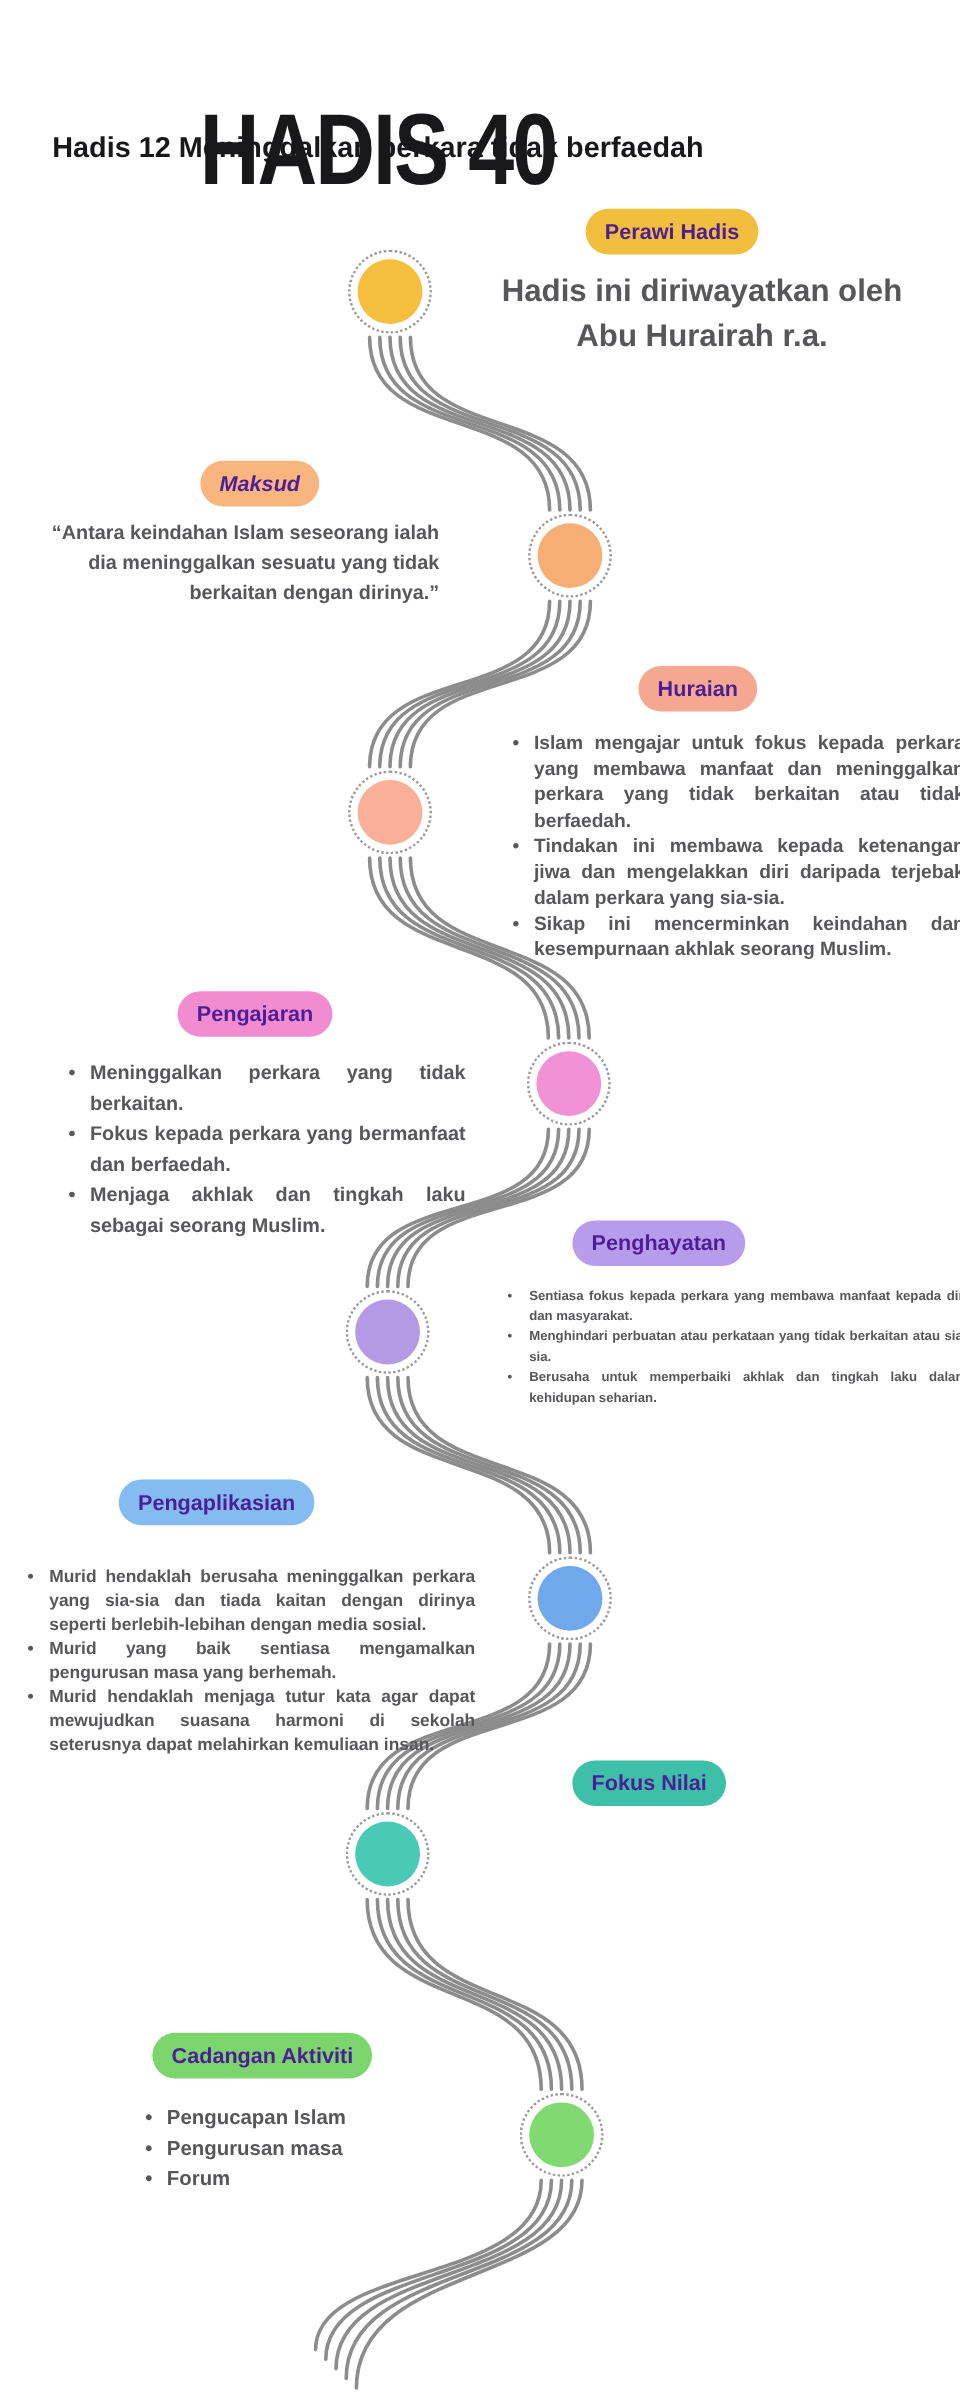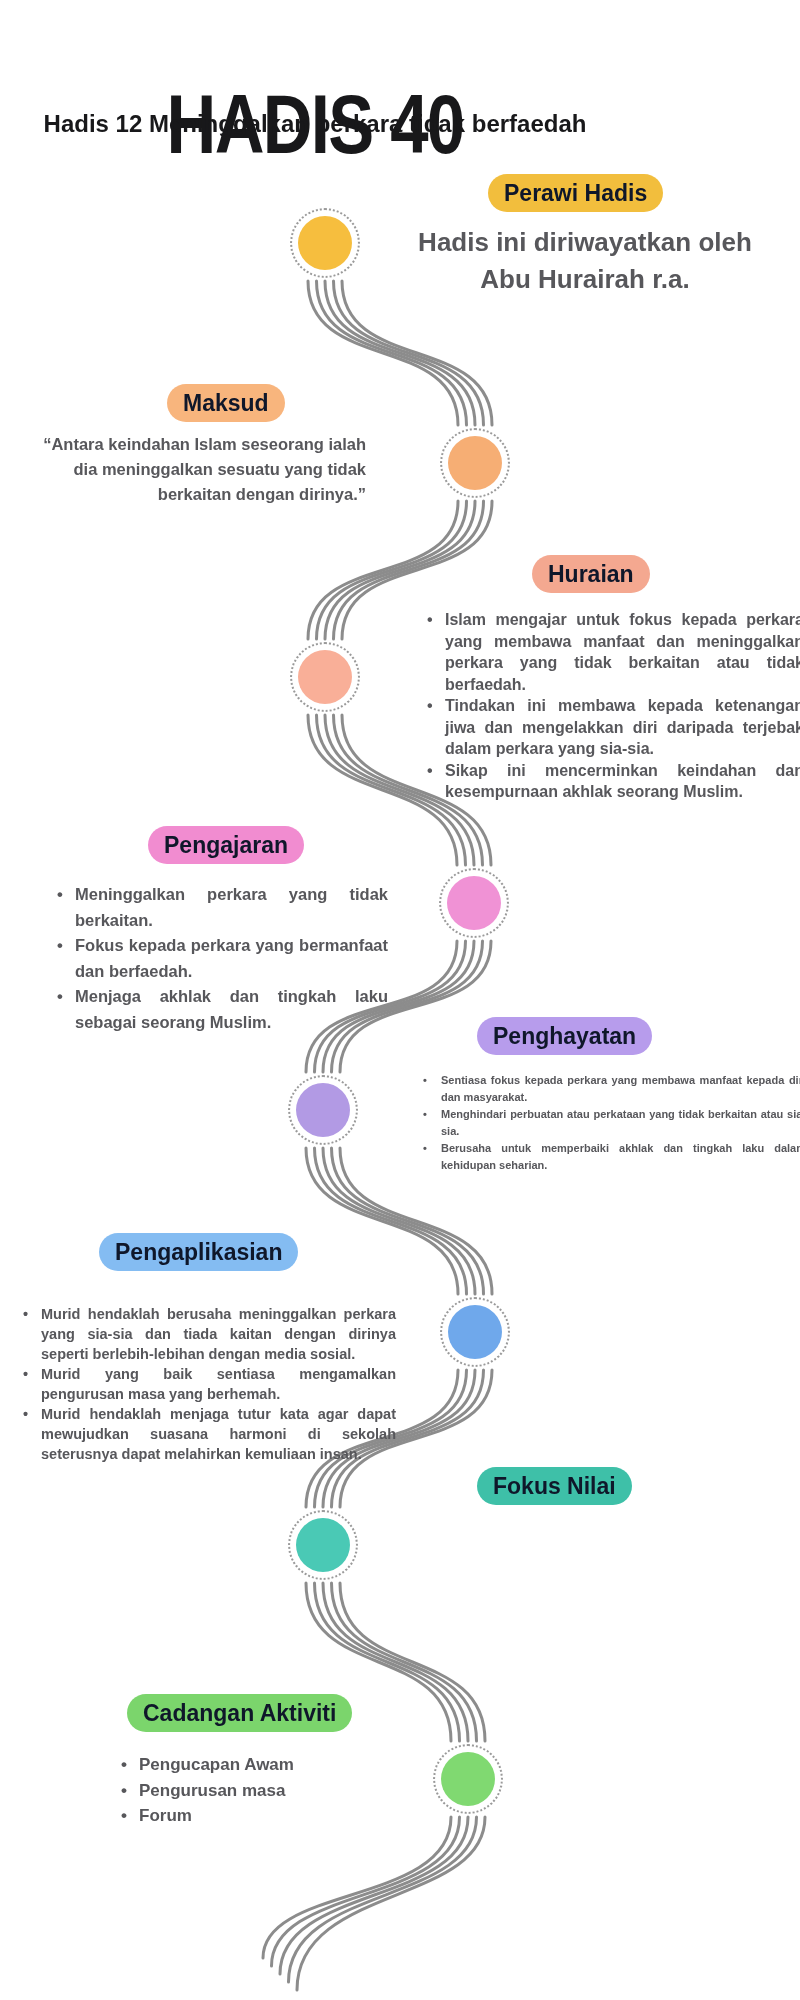--- a/index.html
+++ b/index.html
@@ -22,21 +22,21 @@
     font-size:24px;font-weight:700;line-height:1.3;color:var(--heading,#18181a);z-index:3;
   }
   .node{
     position:absolute;width:66px;height:66px;border:2px dotted var(--ring,#9a9a9a);
     border-radius:50%;display:flex;align-items:center;justify-content:center;
     background:#fff;z-index:2;box-sizing:content-box;
   }
   .node-fill{width:54px;height:54px;border-radius:50%;}
   .badge{
     position:absolute;height:38px;line-height:38px;padding:0 16px;border-radius:19px;
-    font-size:23px;font-weight:800;color:#0f172a;white-space:nowrap;z-index:3;
+    font-size:18px;font-weight:800;color:#4c1d95;white-space:nowrap;z-index:3;
   }
   .graytext{color:var(--gray,#57575b);}
   .narrator{
     position:absolute;left:405px;top:224px;width:360px;text-align:center;
     font-size:26px;line-height:37px;font-weight:600;z-index:3;
   }
   .quote{
     position:absolute;left:30px;top:432px;width:336px;text-align:right;
     font-size:16.5px;line-height:25px;font-weight:600;z-index:3;
   }
@@ -123,21 +123,21 @@
     <div class="node-fill" style="background: rgb(111, 168, 235);"></div>
   </div>
   <div class="node" style="left:288px;top:1510px">
     <div class="node-fill" style="background: rgb(74, 201, 181);"></div>
   </div>
   <div class="node" style="left:433px;top:1744px">
     <div class="node-fill" style="background: rgb(128, 217, 113);"></div>
   </div>
 
   <div class="badge" style="left: 488px; top: 174px; background: rgb(242, 190, 61);">Perawi Hadis</div>
-  <div class="badge" style="left: 167px; top: 384px; background: rgb(248, 181, 125);">Maksud</div>
+  <div class="badge" style="left: 167px; top: 384px; background: rgb(248, 181, 125); font-style: italic;">Maksud</div>
   <div class="badge" style="left: 532px; top: 555px; background: rgb(244, 168, 144);">Huraian</div>
   <div class="badge" style="left: 148px; top: 826px; background: rgb(241, 140, 208);">Pengajaran</div>
   <div class="badge" style="left: 477px; top: 1017px; background: rgb(183, 156, 236);">Penghayatan</div>
   <div class="badge" style="left: 99px; top: 1233px; background: rgb(132, 188, 242);">Pengaplikasian</div>
   <div class="badge" style="left: 477px; top: 1467px; background: rgb(62, 192, 168);">Fokus Nilai</div>
   <div class="badge" style="left: 127px; top: 1694px; background: rgb(123, 213, 108);">Cadangan Aktiviti</div>
 
   <div class="narrator graytext">Hadis ini diriwayatkan oleh Abu Hurairah r.a.</div>
 
   <div class="quote graytext">“Antara keindahan Islam seseorang ialah dia meninggalkan sesuatu yang tidak berkaitan dengan dirinya.”</div>
@@ -161,18 +161,18 @@
     </ul>
 
   <ul class="bullets pengaplikasian graytext">
       <li>Murid hendaklah berusaha meninggalkan perkara yang sia-sia dan tiada kaitan dengan dirinya seperti berlebih-lebihan dengan media sosial.</li>
       <li>Murid yang baik sentiasa mengamalkan pengurusan masa yang berhemah.</li>
       <li>Murid hendaklah menjaga tutur kata agar dapat mewujudkan suasana harmoni di sekolah seterusnya dapat melahirkan kemuliaan insan.</li>
     </ul>
 
 
   <ul class="bullets cadangan graytext">
-      <li>Pengucapan Awam</li>
+      <li>Pengucapan Islam</li>
       <li>Pengurusan masa</li>
       <li>Forum</li>
     </ul>
 
 </div>
 
 </body></html>

